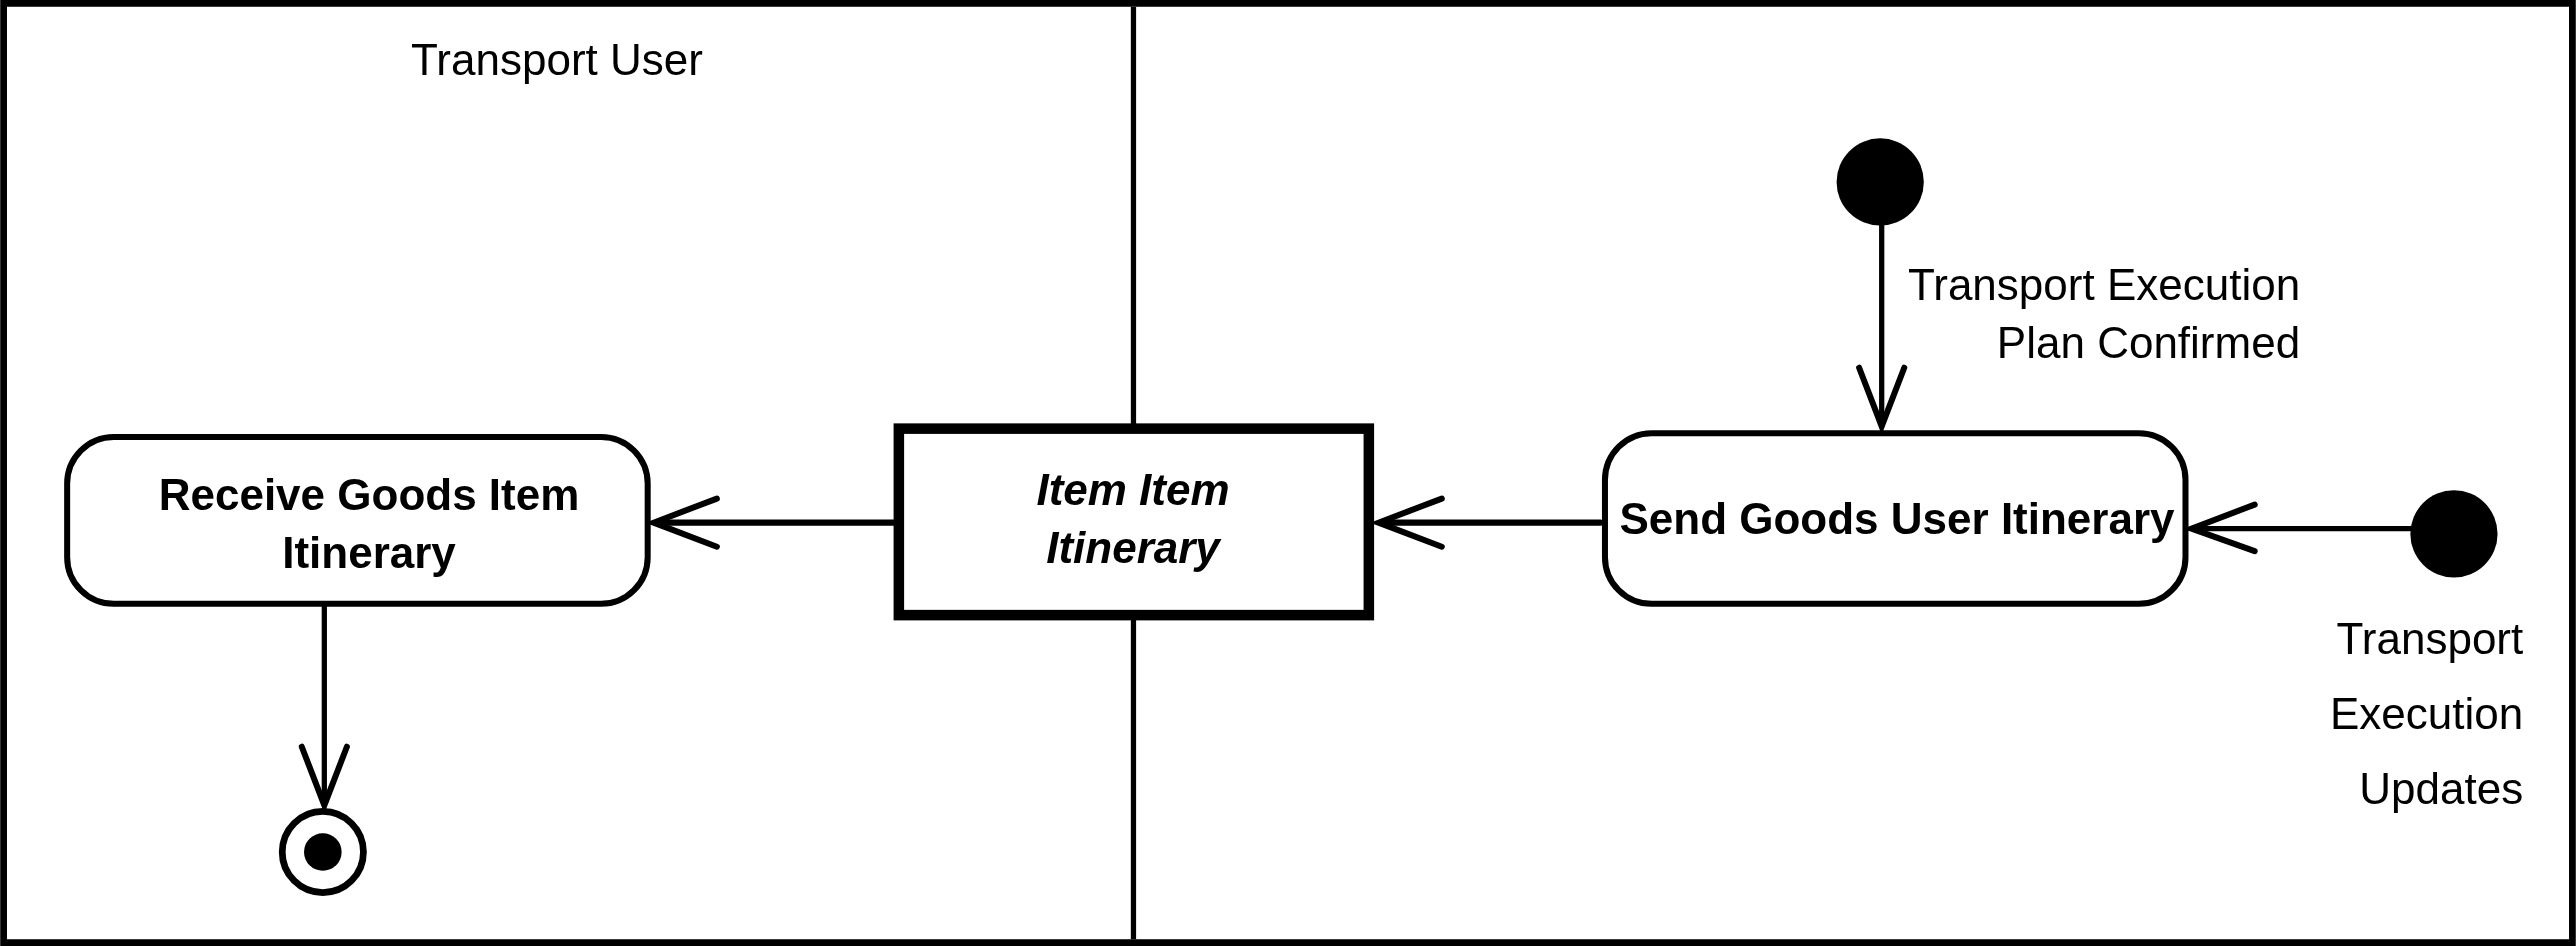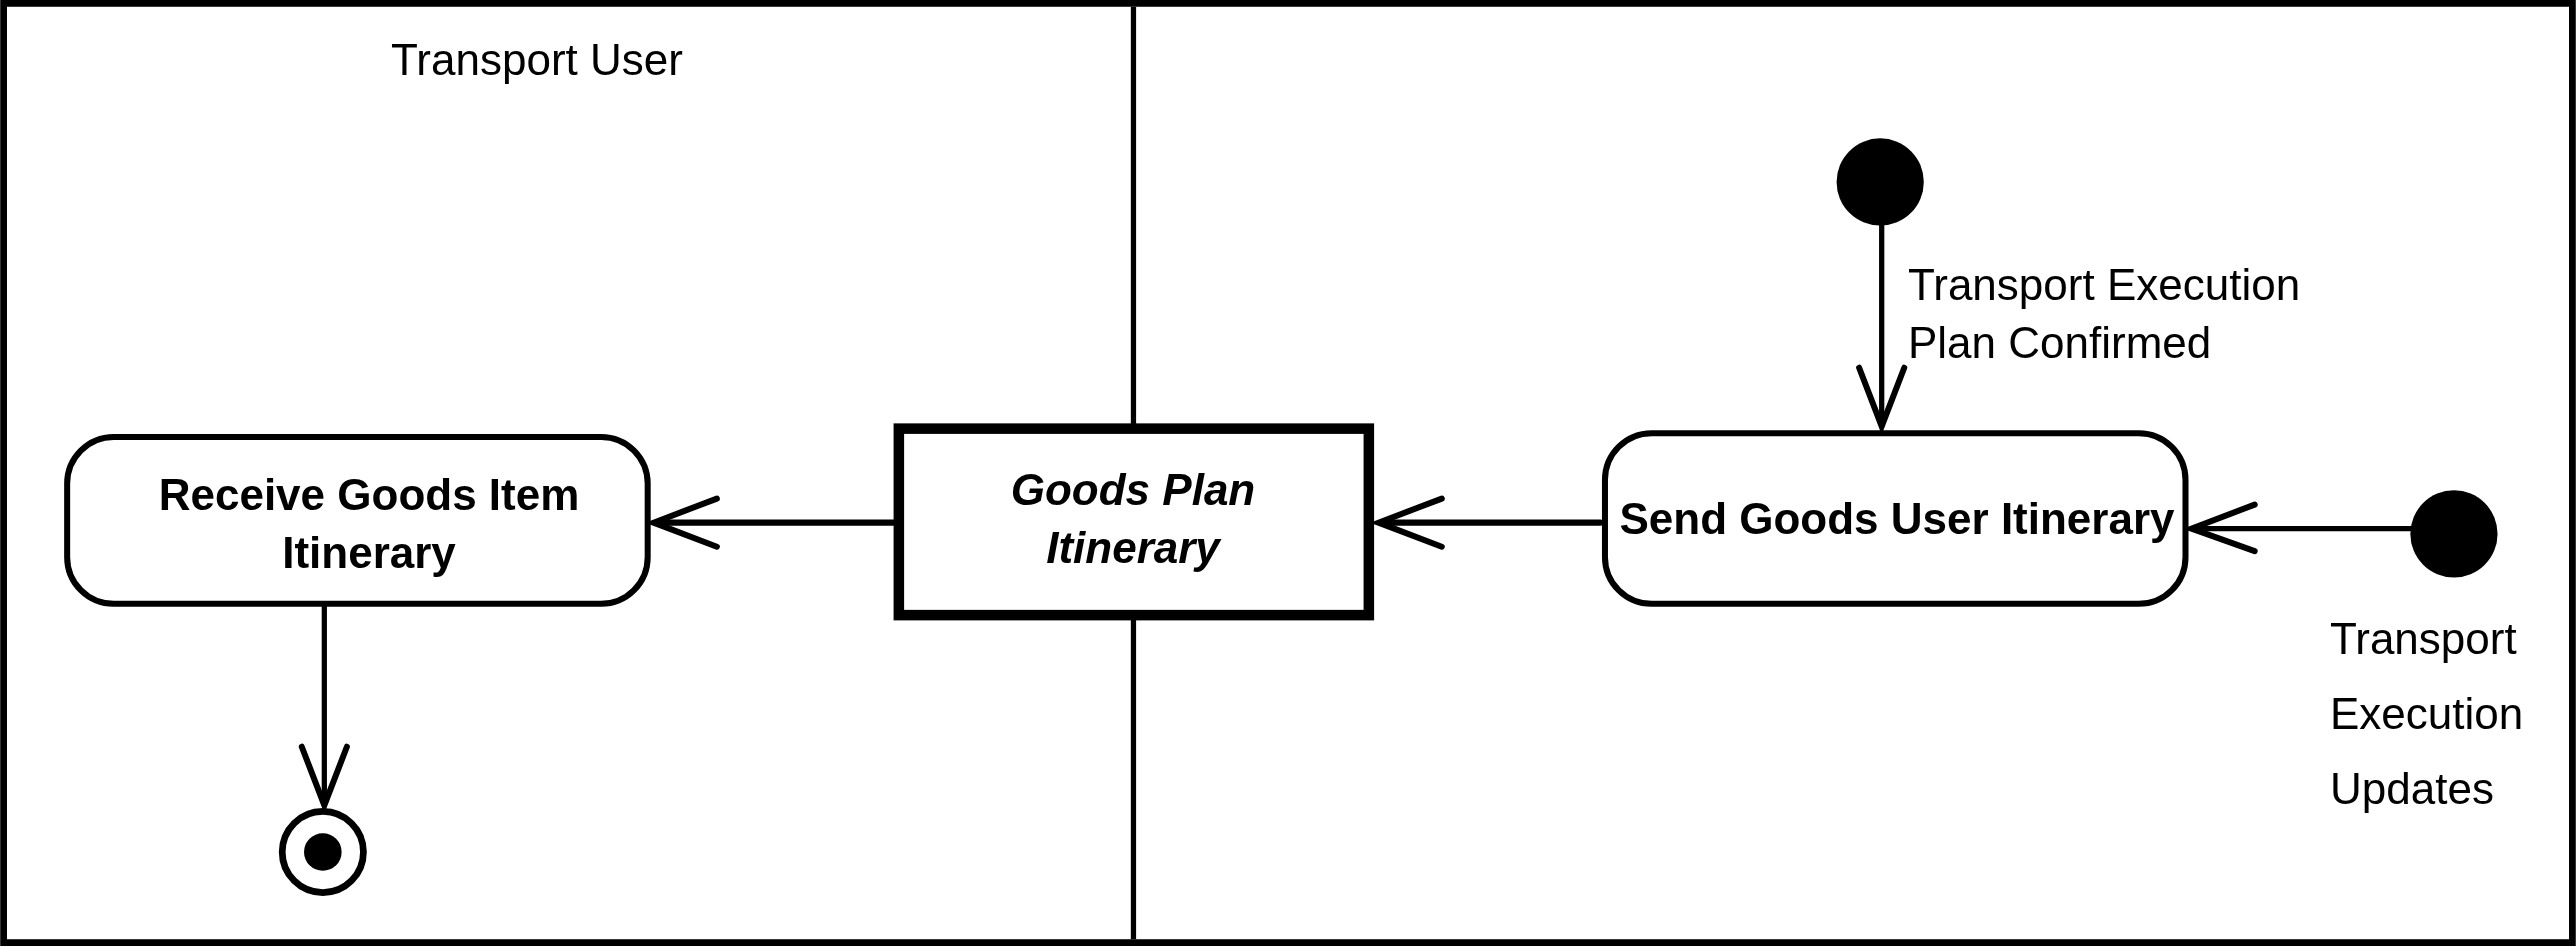--- a/index.html
+++ b/index.html
@@ -33,21 +33,21 @@
     text-align: center;
   }
   .node-label {
     font-weight: bold;
   }
   .object-label {
     font-weight: bold;
     font-style: italic;
   }
   .edge-label {
-    text-align: left;
+    text-align: right;
   }
 </style>
 </head>
 <body>
 
 <div class="stage">
 
   <svg width="2576" height="946" viewBox="0 0 3425 1258">
 
     <rect x="4.5" y="4.5" width="3416" height="1249" fill="#ffffff" stroke="#000000" stroke-width="9"></rect>
@@ -88,25 +88,25 @@
       <line x1="431" y1="807" x2="431" y2="1064" stroke-width="7"></line>
       <polyline points="401,993 431,1071 461,993" stroke-width="8"></polyline>
     </g>
 
     <g>
       <circle cx="429" cy="1133" r="54" fill="#ffffff" stroke="#000000" stroke-width="9"></circle>
       <circle cx="429" cy="1133" r="25" fill="#000000"></circle>
     </g>
   </svg>
 
-  <div class="label centered" style="left:537px; top:31px;">Transport User</div>
+  <div class="label centered" style="left:557px; top:31px;">Transport User</div>
 
   <div class="label centered node-label" style="left:357px; top:466px;margin-left:12px;">Receive Goods Item
 Itinerary</div>
-  <div class="label centered object-label" style="left:1133px; top:461px;">Goods Plan
+  <div class="label centered object-label" style="left:1133px; top:461px;">Item Item
 Itinerary</div>
   <div class="label centered node-label" style="left:1897px; top:490px;">Send Goods User Itinerary</div>
 
   <div class="label edge-label" style="left:1908px; top:256px;">Transport Execution
 Plan Confirmed</div>
   <div class="label edge-label" style="left:2330px; top:601px; line-height:75px;">Transport
 Execution
 Updates</div>
 
 </div>

